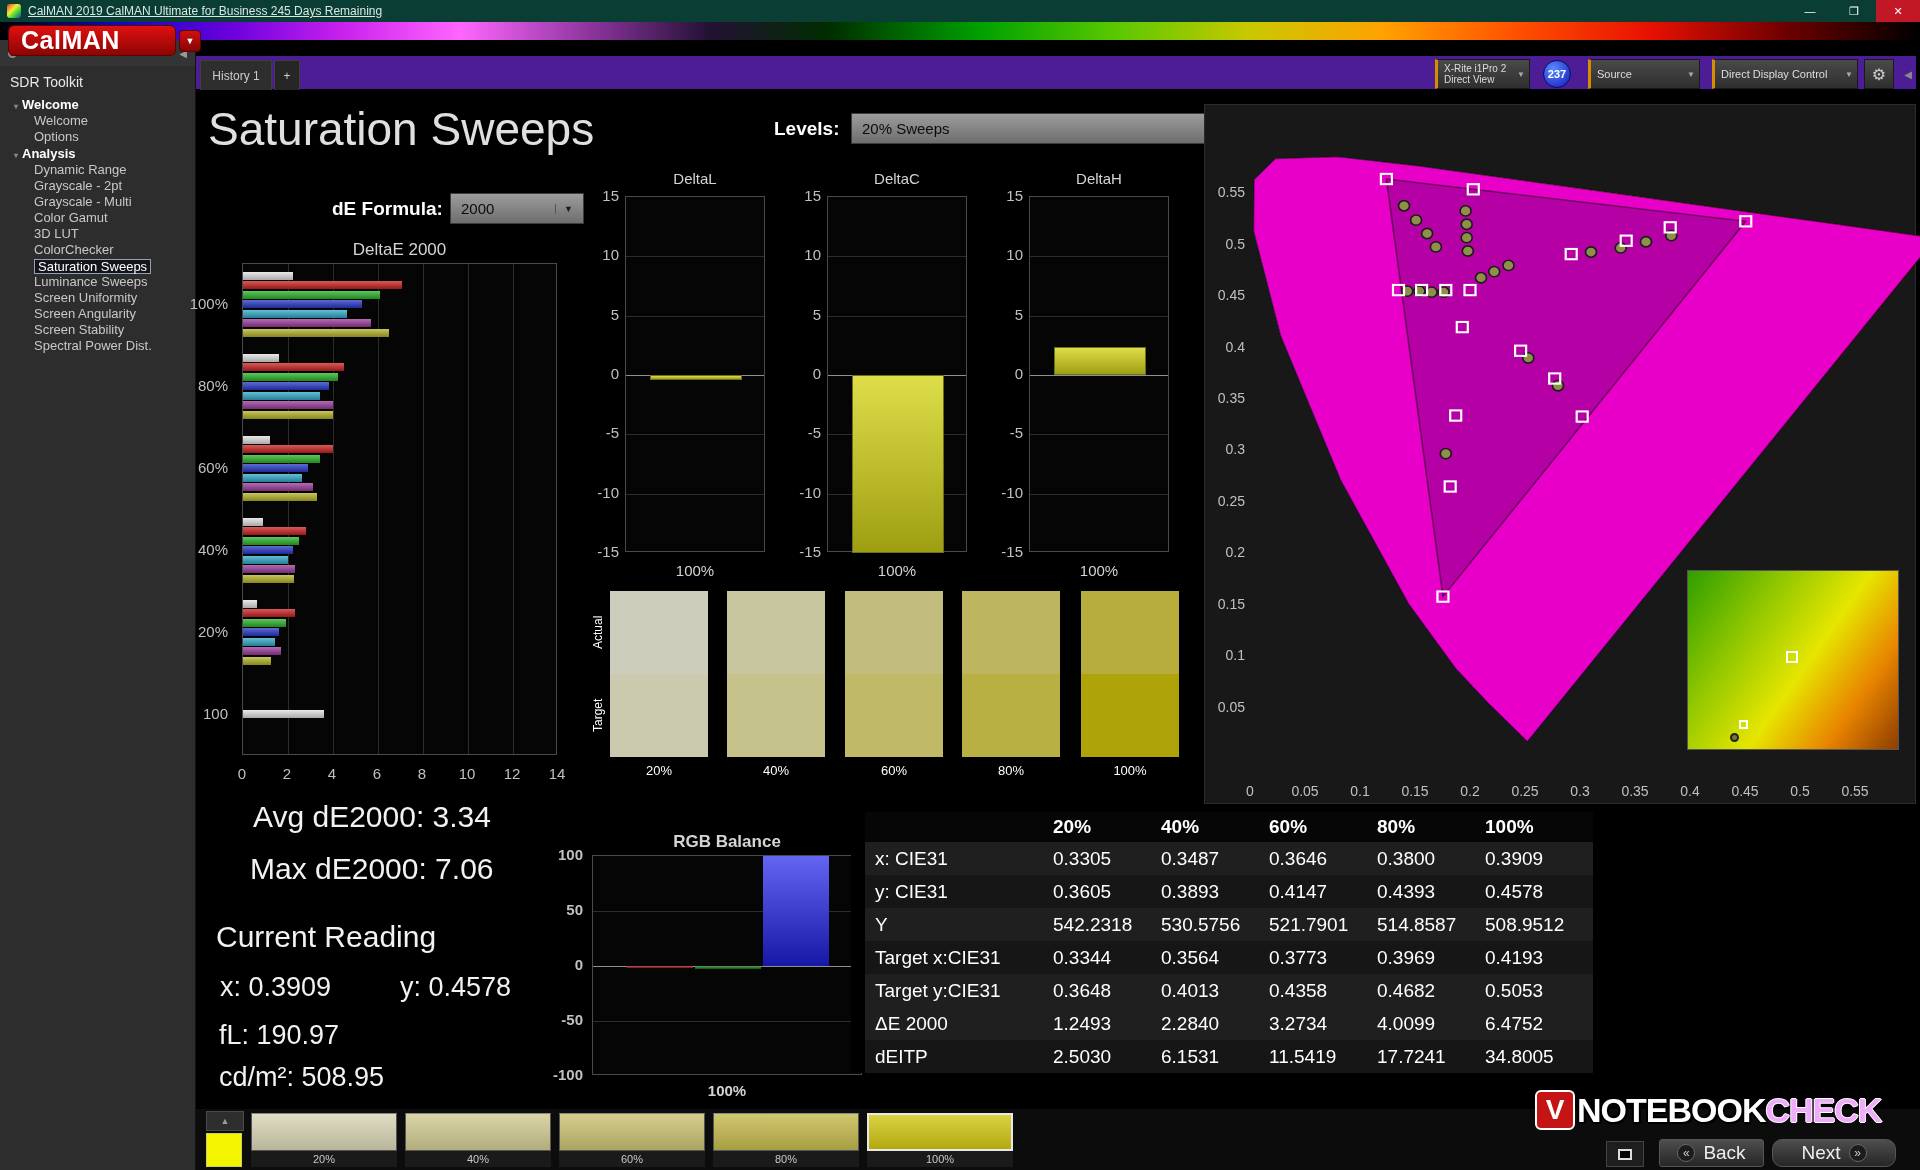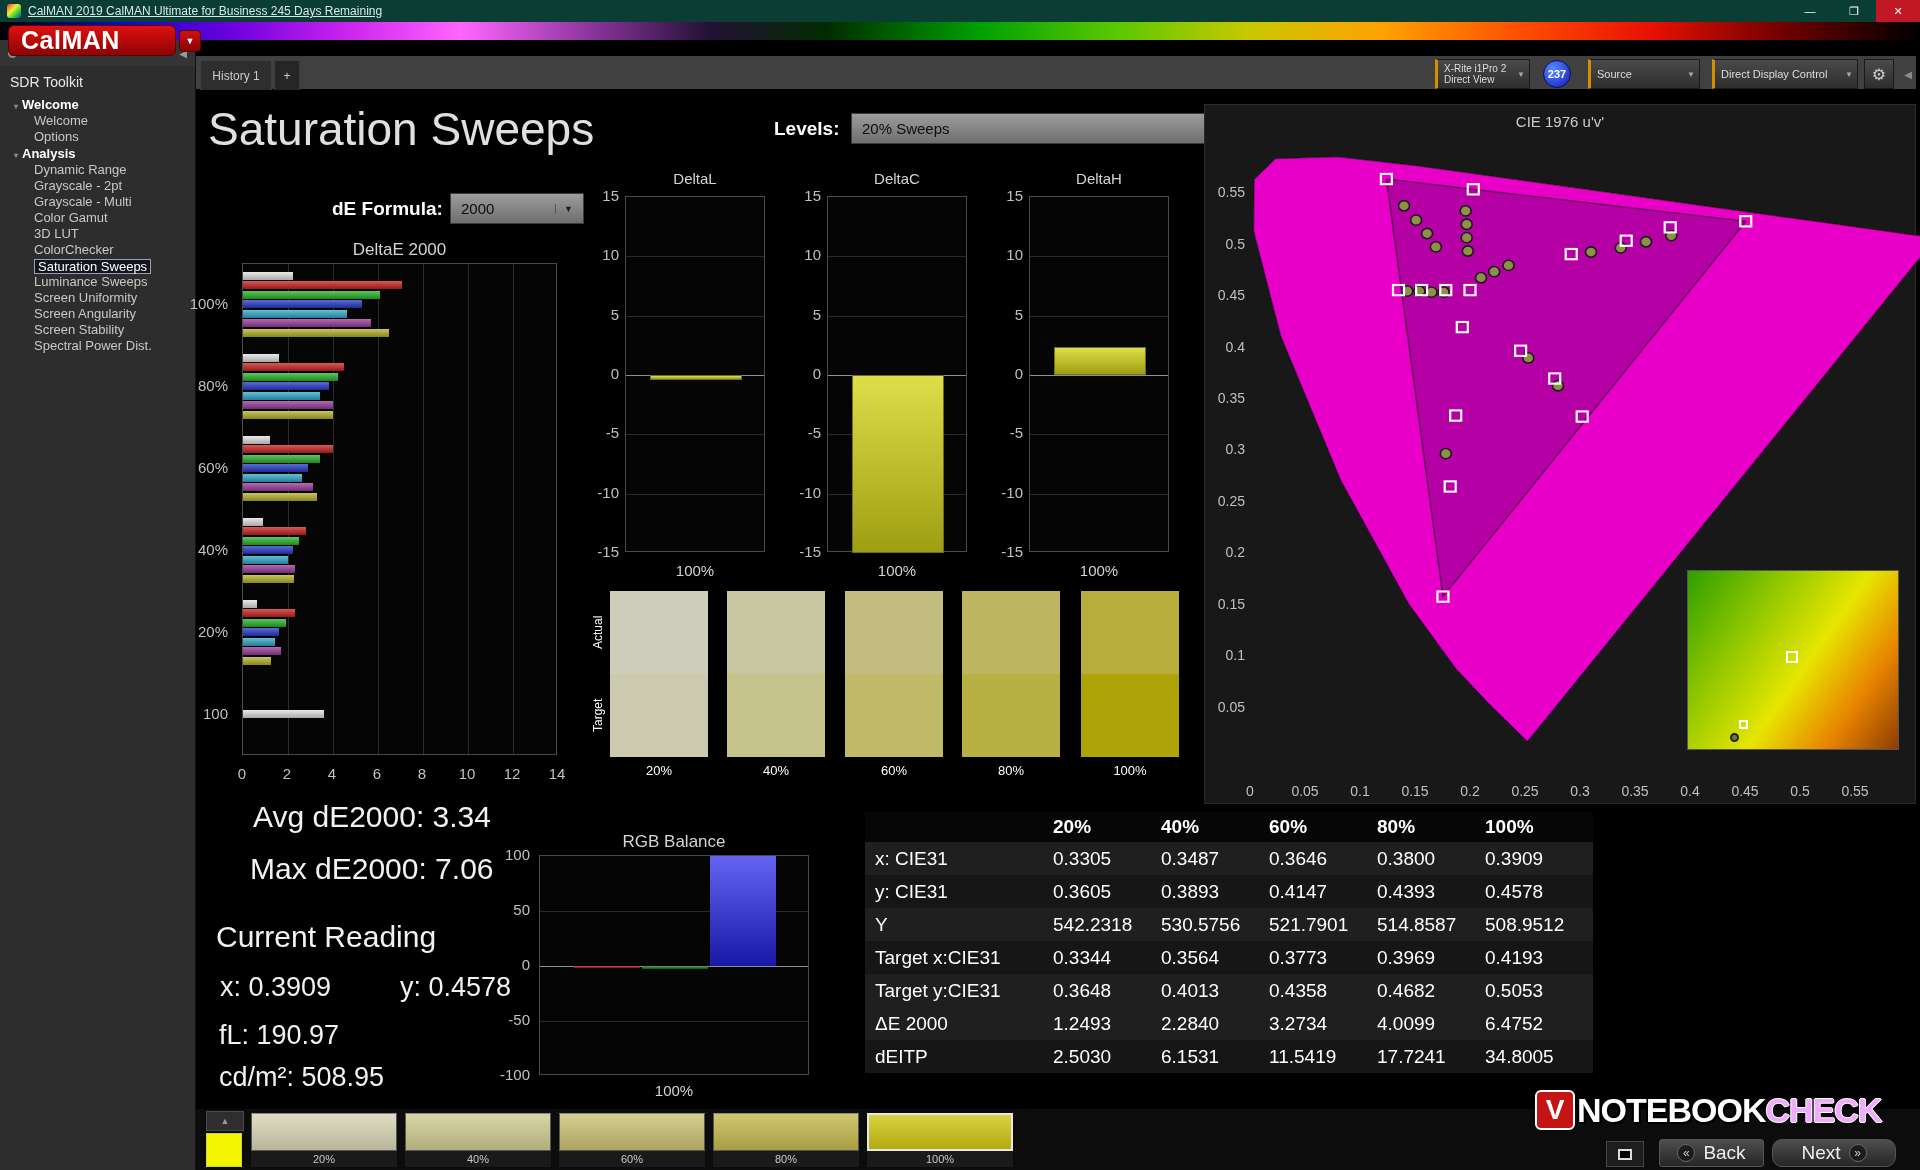--- a/index.html
+++ b/index.html
@@ -28,21 +28,21 @@
 .sb-strip{height:26px;display:flex;align-items:center;padding:0 8px;background:#343434;}
 .sb-dot{width:9px;height:9px;border-radius:50%;border:2px solid #8a8a8a;}
 .sb-collapse{margin-left:auto;color:#9a9a9a;font-size:10px;}
 .sdr-title{padding:8px 10px 6px;font-size:14px;color:#e8e8e8;}
 .tree-sec{padding:2px 4px 2px 14px;font-size:13px;font-weight:bold;color:#fff;height:17px;line-height:13px;}
 .twisty{color:#888;font-size:8px;margin-right:4px;}
 .tree-item{padding:1px 4px 1px 34px;font-size:13px;color:#c8c8c8;height:16px;line-height:14px;white-space:nowrap;}
 .item-sel{display:inline-block;background:#14141c;border:1px solid #93a3b3;color:#fff;padding:0 3px;line-height:13px;}
 
 
-.topbar{position:absolute;left:196px;top:56px;right:4px;height:34px;background:#404040;border-bottom:1px solid #000;}
+.topbar{position:absolute;left:196px;top:56px;right:4px;height:34px;background:#4c1d95;border-bottom:1px solid #000;}
 .tab{position:absolute;top:4px;height:30px;background:#262626;border:1px solid #3e3e3e;border-bottom:none;color:#ccc;font-size:12px;display:flex;align-items:center;justify-content:center;}
 .tab.active{background:#2e2e2e;}
 .tb-drop{position:absolute;top:3px;height:30px;background:linear-gradient(#4a4a4a,#2e2e2e);border:1px solid #1a1a1a;border-left:3px solid #d68d00;color:#ddd;display:flex;align-items:center;padding:0 4px 0 6px;}
 .tb-drop .dd-arrow{margin-left:auto;color:#aaa;font-size:8px;padding-left:4px;}
 .two-line{font-size:10px;line-height:11px;}
 .badge{position:absolute;top:4px;width:28px;height:28px;border-radius:50%;background:radial-gradient(circle at 35% 30%,#5a8aff,#1018b8);border:1px solid #061060;color:#fff;font-size:11px;font-weight:bold;display:flex;align-items:center;justify-content:center;}
 .gear{position:absolute;top:3px;width:30px;height:30px;background:linear-gradient(#4a4a4a,#2e2e2e);border:1px solid #1a1a1a;color:#ccc;font-size:16px;display:flex;align-items:center;justify-content:center;}
 .tb-collapse{position:absolute;top:3px;width:16px;height:30px;color:#8a8a8a;font-size:10px;display:flex;align-items:center;justify-content:center;}
 
 
@@ -349,21 +349,20 @@
       </div>
       <div class="sw-col" style="left: 493px;">
         <div class="sw-a" style="background: rgb(182, 173, 60);"></div>
         <div class="sw-t" style="background: rgb(174, 164, 9);"></div>
         <div class="sw-l">100%</div>
       </div>
     </div>
 </div>
 
 <div class="cie-panel">
-  <div class="cie-title">CIE 1976 u'v'</div>
   <svg id="cie-svg" style="position:absolute;left:45px;top:37px;" width="682" height="617" viewBox="0 0 620 600" preserveAspectRatio="none">
     <defs>
       <radialGradient id="gRed" gradientUnits="userSpaceOnUse" cx="600" cy="80" r="300">
           <stop offset="0" stop-color="#ff0000"></stop>
           <stop offset="1" stop-color="#ff0000" stop-opacity="0"></stop>
         </radialGradient>
       <radialGradient id="gGreen" gradientUnits="userSpaceOnUse" cx="80" cy="25" r="310">
           <stop offset="0" stop-color="#00c000"></stop>
           <stop offset="1" stop-color="#00c000" stop-opacity="0"></stop>
         </radialGradient>
@@ -475,21 +474,21 @@
 </div>
 
 <div class="reading" style="left:253px;top:800px;font-size:30px;">Avg dE2000: 3.34</div>
 <div class="reading" style="left:250px;top:852px;font-size:30px;">Max dE2000: 7.06</div>
 <div class="reading" style="left:216px;top:920px;font-size:30px;">Current Reading</div>
 <div class="reading" style="left:220px;top:972px;font-size:27px;">x: 0.3909</div>
 <div class="reading" style="left:400px;top:972px;font-size:27px;">y: 0.4578</div>
 <div class="reading" style="left:219px;top:1020px;font-size:27px;">fL: 190.97</div>
 <div class="reading" style="left:219px;top:1062px;font-size:27px;">cd/m²: 508.95</div>
 
-<div class="abs" id="rgb-chart" style="left:476px;top:830px;width:360px;height:280px;">
+<div class="abs" id="rgb-chart" style="left:529px;top:830px;width:360px;height:280px;font-weight:bold;">
   <div class="chart-title" style="left:63px;width:270px;top:2px;">RGB Balance</div>
   <div class="mini-title" style="left:63px;width:270px;top:252px;">100%</div>
 <div class="plot" style="left: 63px; top: 25px; width: 270px; height: 220px;">
       <div class="hline" style="top: 55px;"></div>
       <div class="hline zero" style="top: 110px;"></div>
       <div class="hline" style="top: 165px;"></div>
       <div style="position: absolute; left: 34px; width: 66px; height: 2px; top: 110px; background: linear-gradient(rgba(255, 255, 255, 0.3), rgba(0, 0, 0, 0.3)), rgb(168, 20, 20);"></div>
       <div style="position: absolute; left: 102px; width: 66px; height: 2.75px; top: 110px; background: linear-gradient(rgba(255, 255, 255, 0.3), rgba(0, 0, 0, 0.3)), rgb(18, 119, 18);"></div>
       <div style="position: absolute; left: 170px; width: 66px; height: 110px; top: -1.42109e-14px; background: linear-gradient(rgba(255, 255, 255, 0.3), rgba(0, 0, 0, 0.3)), rgb(34, 34, 238);"></div>
     </div>

